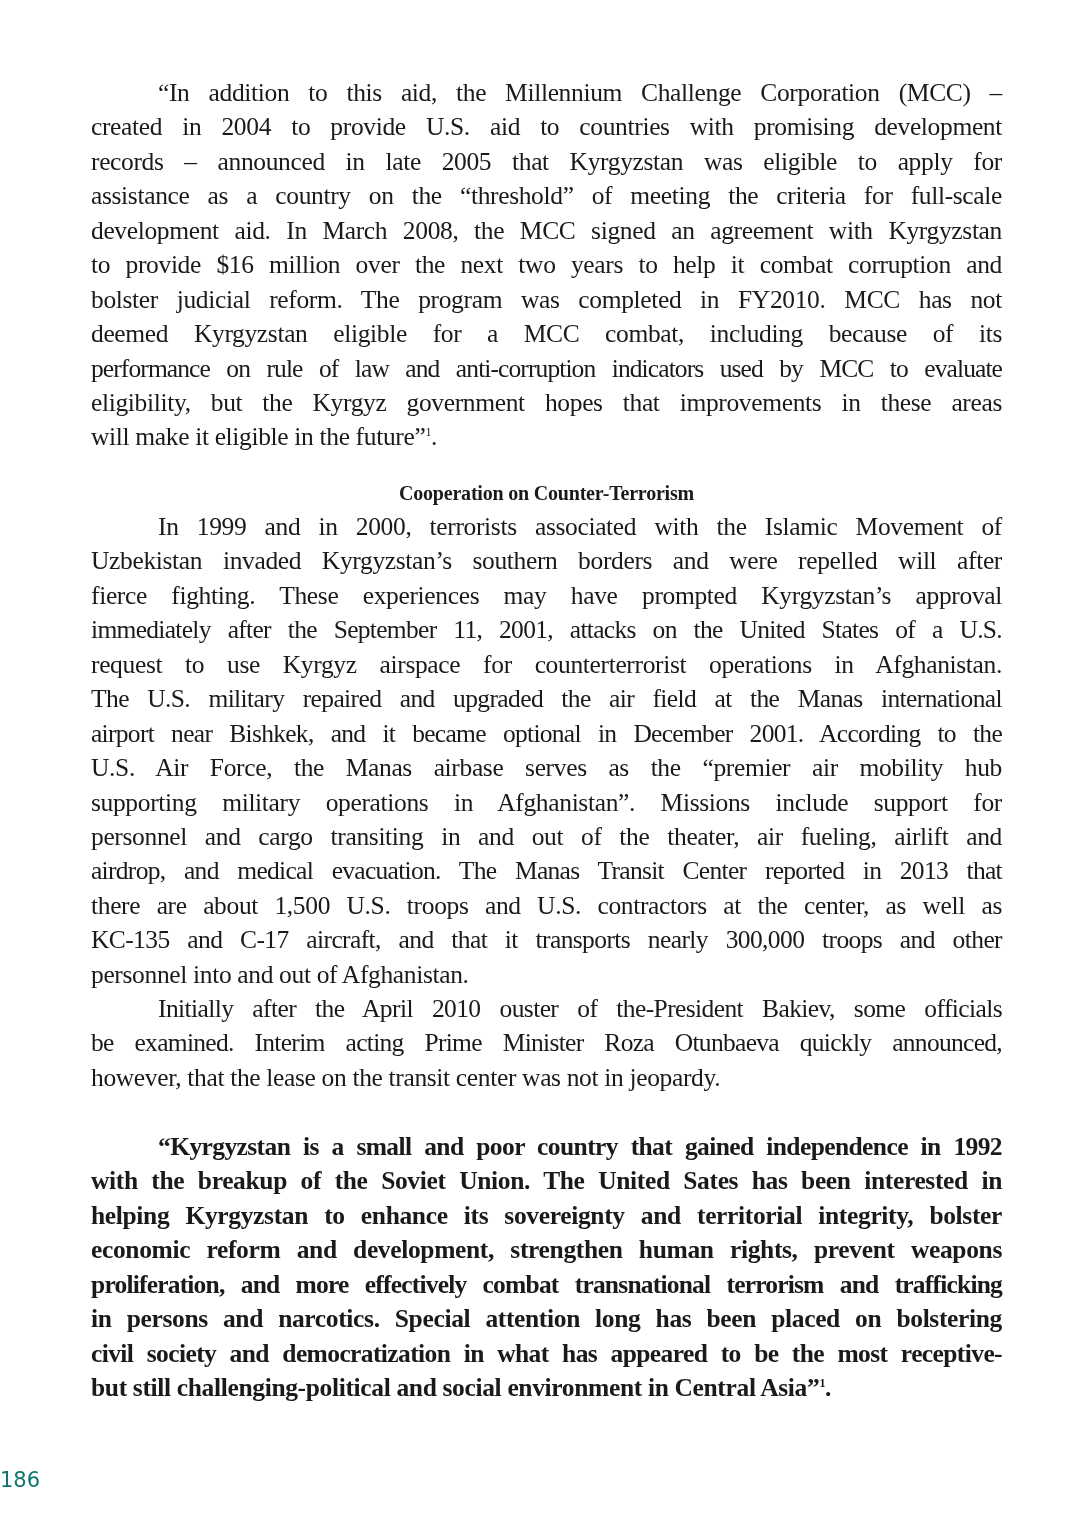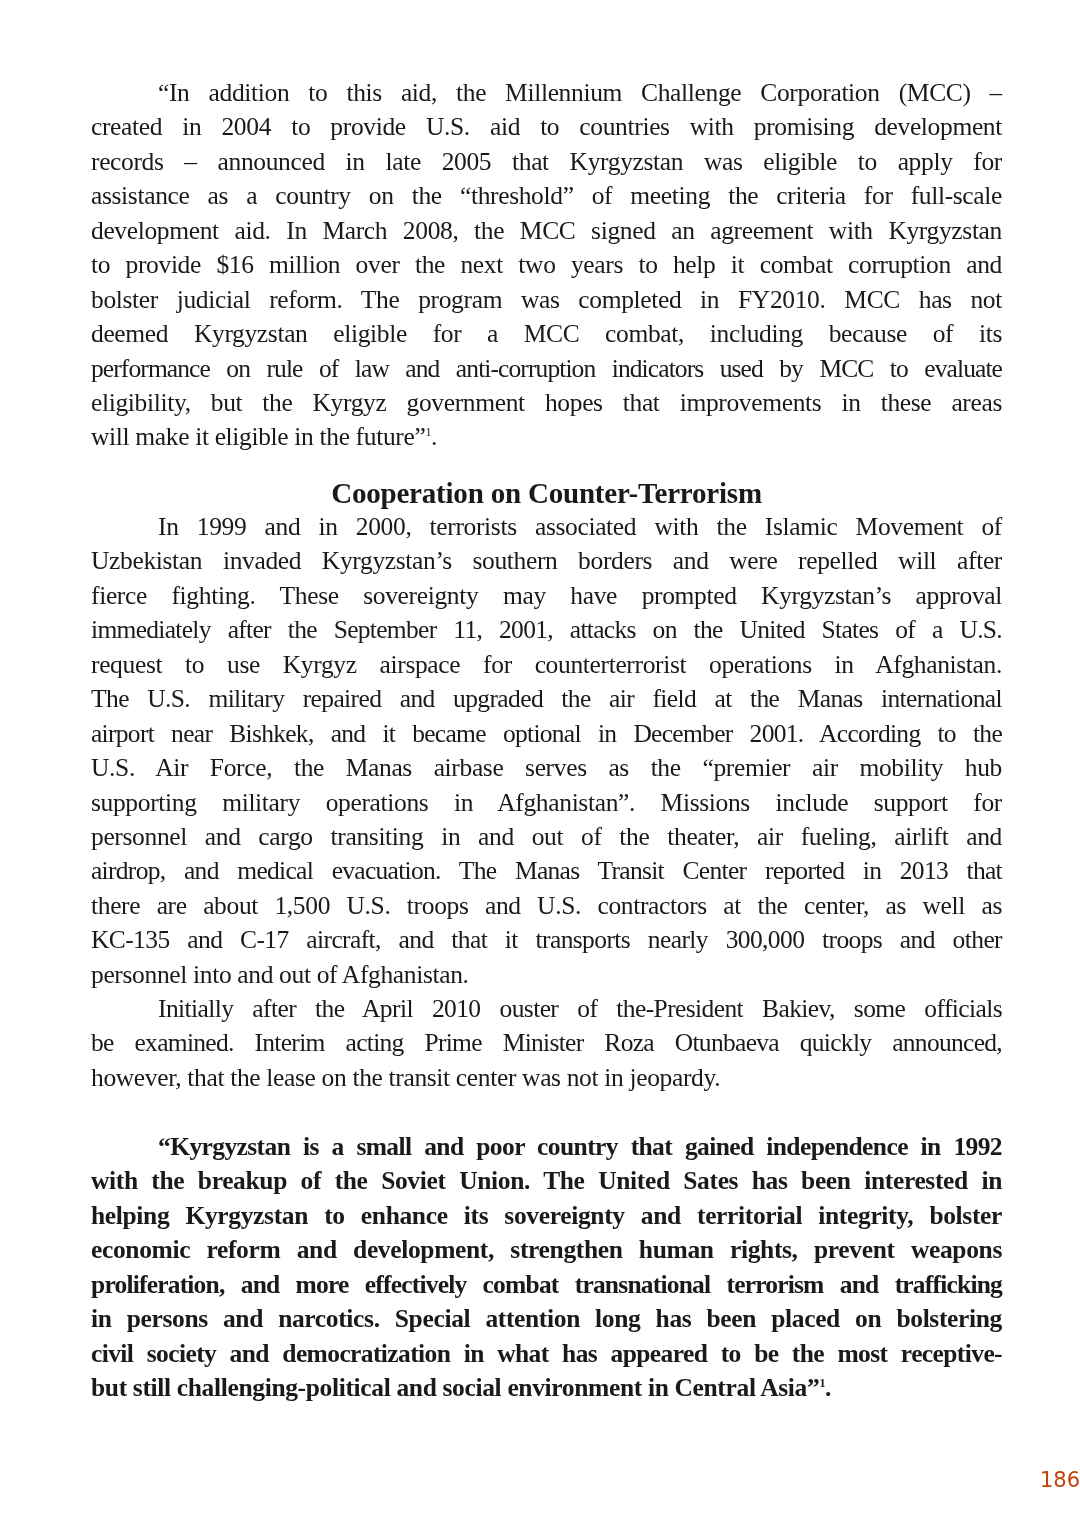--- a/index.html
+++ b/index.html
@@ -21,29 +21,29 @@
     text-align: justify;
     text-align-last: justify;
     overflow: visible;
   }
   .line.last { text-align-last: left; }
   .line.indent { padding-left: 67px; }
   .heading {
     position: absolute; left: 91px; width: 911px; top: 476px;
     text-align: center;
     font-family: "Liberation Serif", "DejaVu Serif", serif;
-    font-weight: bold; font-size: 29px; line-height: 34px;
+    font-weight: bold; font-size: 20px; line-height: 34px;
     letter-spacing: -0.2px;
   }
   sup { font-size: 12px; line-height: 0; vertical-align: 9px; }
   .page-number {
     position: absolute; left: 0; width: 1080px; top: 1468px;
-    text-align: right;
+    text-align: left;
     font-family: "DejaVu Sans", "Liberation Sans", sans-serif;
-    font-size: 21px; color: #c2410c;
+    font-size: 21px; color: #0f766e;
   }
 </style>
 </head>
 <body>
 
 <div class="page">
 
   <div class="text-block" style="top:76px;">
     <span class="line indent">“In addition to this aid, the Millennium Challenge Corporation (MCC) –</span>
     <span class="line">created in 2004 to provide U.S. aid to countries with promising development</span>
@@ -56,21 +56,21 @@
     <span class="line" style="letter-spacing:-0.9px;">performance on rule of law and anti-corruption indicators used by MCC to evaluate</span>
     <span class="line">eligibility, but the Kyrgyz government hopes that improvements in these areas</span>
     <span class="line last"><span>will make it eligible in the future”</span><sup>1</sup><span>.</span></span>
   </div>
 
   <div class="heading">Cooperation on Counter-Terrorism</div>
 
   <div class="text-block" style="top:510px;">
     <span class="line indent">In 1999 and in 2000, terrorists associated with the Islamic Movement of</span>
     <span class="line">Uzbekistan invaded Kyrgyzstan’s southern borders and were repelled will after</span>
-    <span class="line">fierce fighting. These sovereignty may have prompted Kyrgyzstan’s approval</span>
+    <span class="line">fierce fighting. These experiences may have prompted Kyrgyzstan’s approval</span>
     <span class="line" style="letter-spacing:-0.7px;">immediately after the September 11, 2001, attacks on the United States of a U.S.</span>
     <span class="line">request to use Kyrgyz airspace for counterterrorist operations in Afghanistan.</span>
     <span class="line" style="letter-spacing:-0.6px;">The U.S. military repaired and upgraded the air field at the Manas international</span>
     <span class="line" style="letter-spacing:-0.7px;">airport near Bishkek, and it became optional in December 2001. According to the</span>
     <span class="line">U.S. Air Force, the Manas airbase serves as the “premier air mobility hub</span>
     <span class="line">supporting military operations in Afghanistan”. Missions include support for</span>
     <span class="line">personnel and cargo transiting in and out of the theater, air fueling, airlift and</span>
     <span class="line" style="letter-spacing:-0.7px;">airdrop, and medical evacuation. The Manas Transit Center reported in 2013 that</span>
     <span class="line">there are about 1,500 U.S. troops and U.S. contractors at the center, as well as</span>
     <span class="line" style="letter-spacing:-0.6px;">KC-135 and C-17 aircraft, and that it transports nearly 300,000 troops and other</span>

